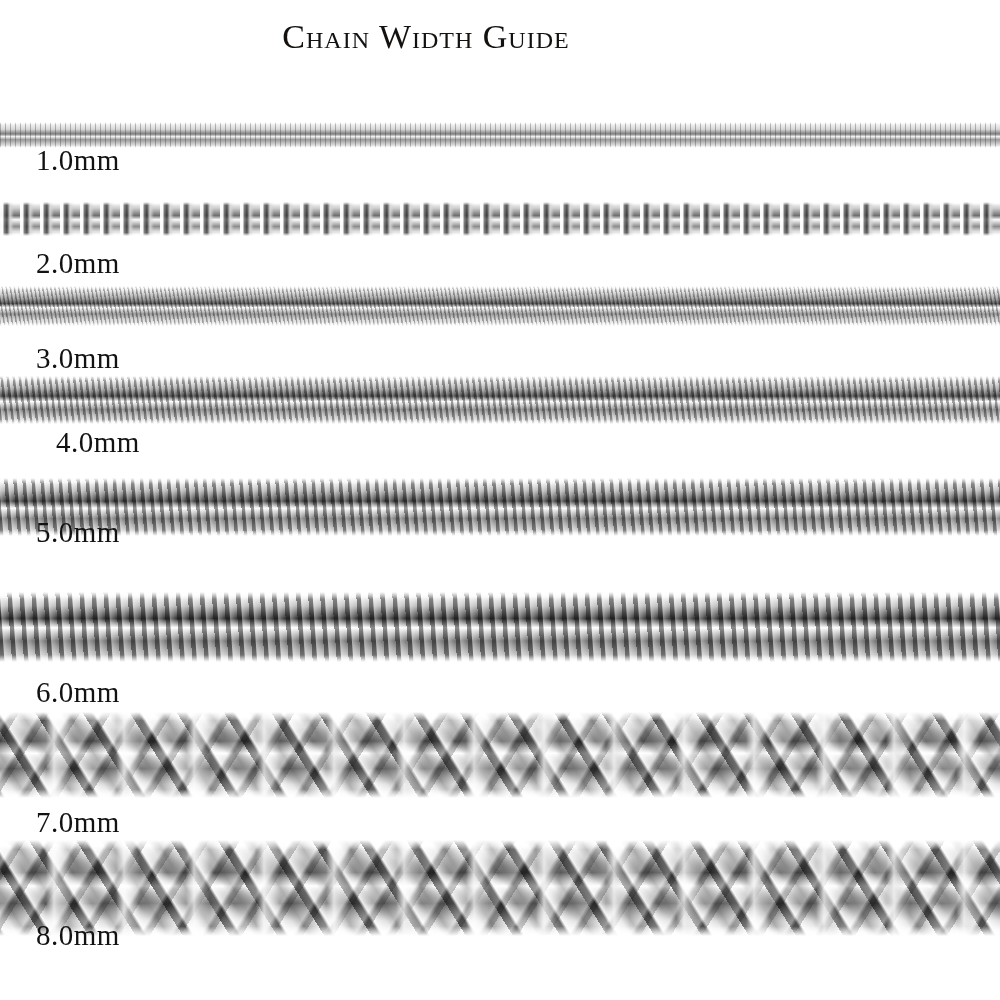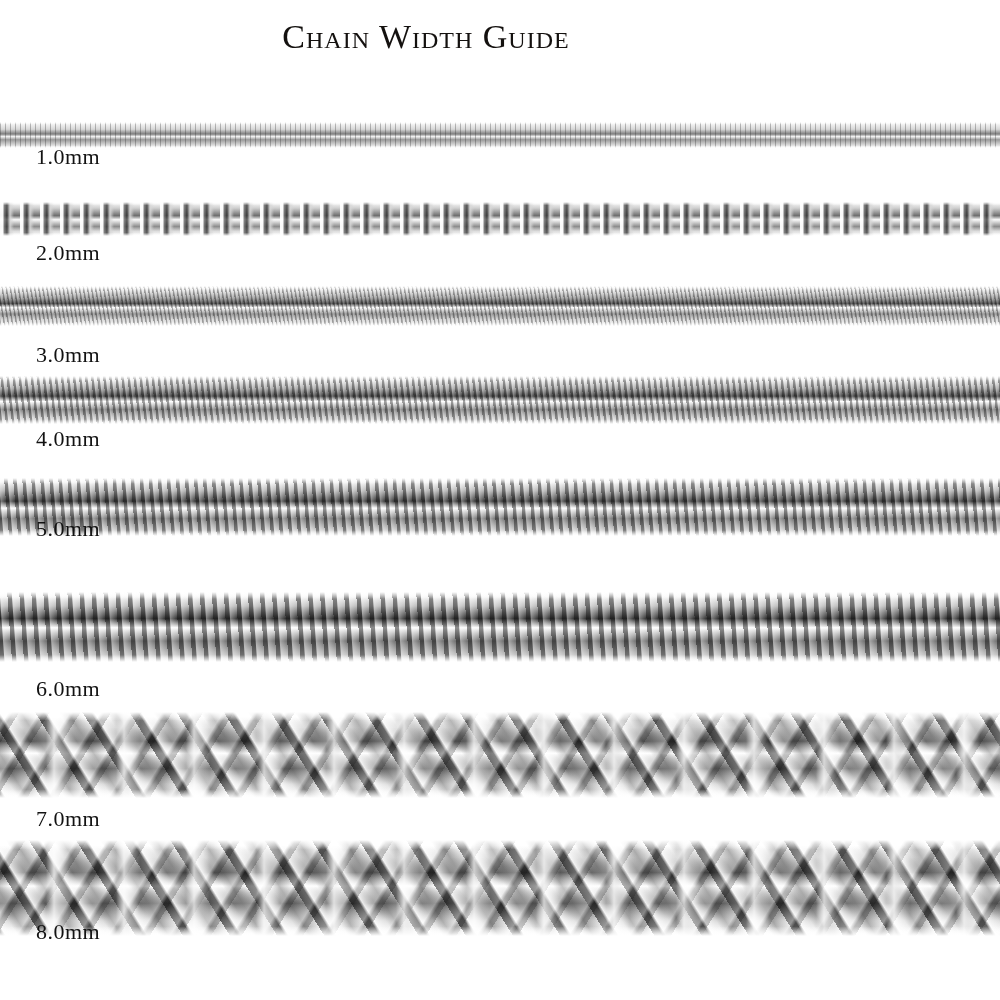--- a/index.html
+++ b/index.html
@@ -40,21 +40,21 @@
     position: absolute;
     left: 0;
     width: 1000px;
     overflow: hidden;
   }
 
   .chain-label {
     position: absolute;
     left: 36px;
     font-family: "Liberation Serif", serif;
-    font-size: 22px;
+    font-size: 29px;
     color: #121212;
     letter-spacing: 0.5px;
     white-space: nowrap;
   }
 
   
   .metal {
     position: absolute;
     left: 0;
     width: 100%;
@@ -239,39 +239,39 @@
   </div>
   <div class="chain-label" style="top:144px;">1.0mm</div>
 </div>
 
 <div class="chain-row">
   <div class="chain-strip w2" style="top:202px;height:34px;">
     <div class="metal"></div>
     <div class="beads"></div>
     <div class="edge-soft"></div>
   </div>
-  <div class="chain-label" style="top:240px;">2.0mm</div>
+  <div class="chain-label" style="top:247px;">2.0mm</div>
 </div>
 
 <div class="chain-row">
   <div class="chain-strip w3" style="top:286px;height:40px;">
     <div class="metal"></div>
     <div class="rib"></div>
     <div class="edge-soft"></div>
   </div>
   <div class="chain-label" style="top:342px;">3.0mm</div>
 </div>
 
 <div class="chain-row">
   <div class="chain-strip w4" style="top:376px;height:48px;">
     <div class="metal"></div>
     <div class="rib"></div>
     <div class="edge-soft"></div>
   </div>
-  <div class="chain-label" style="top:426px;">4.0mm</div>
+  <div class="chain-label" style="top:426px;margin-left:20px;">4.0mm</div>
 </div>
 
 <div class="chain-row">
   <div class="chain-strip w5" style="top:478px;height:58px;">
     <div class="metal"></div>
     <div class="rib"></div>
     <div class="edge-soft"></div>
   </div>
   <div class="chain-label" style="top:516px;">5.0mm</div>
 </div>

